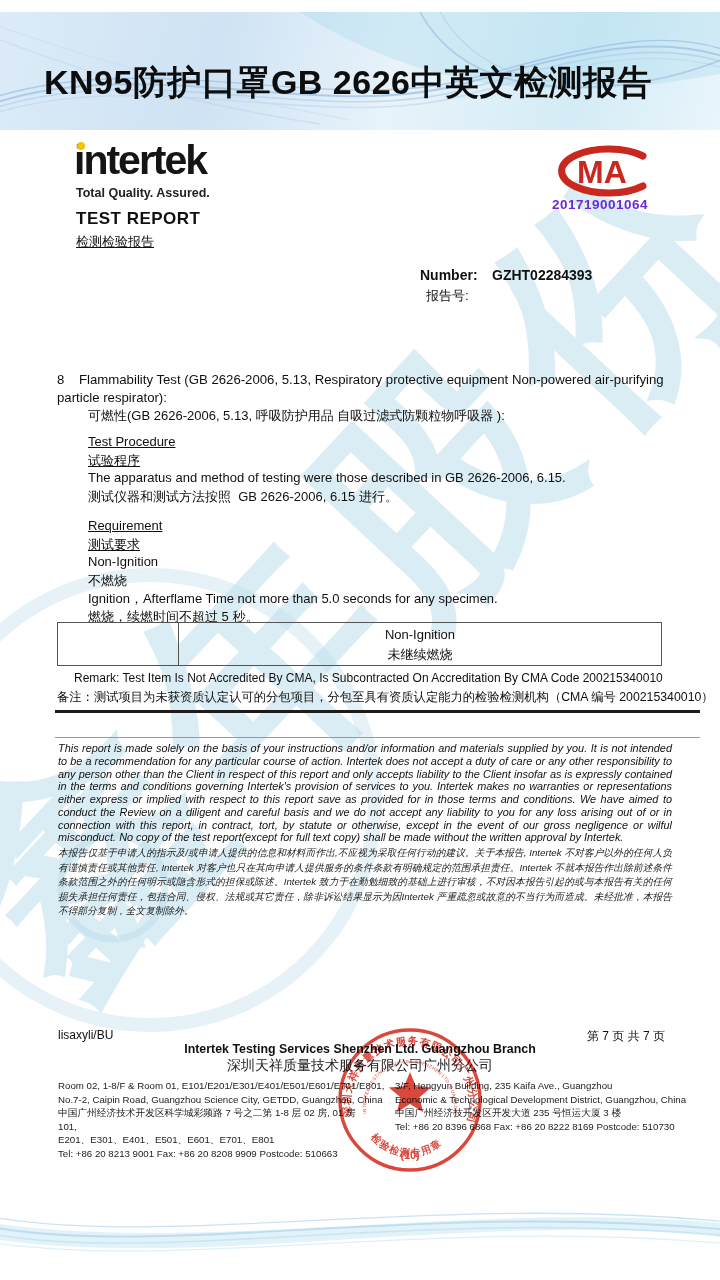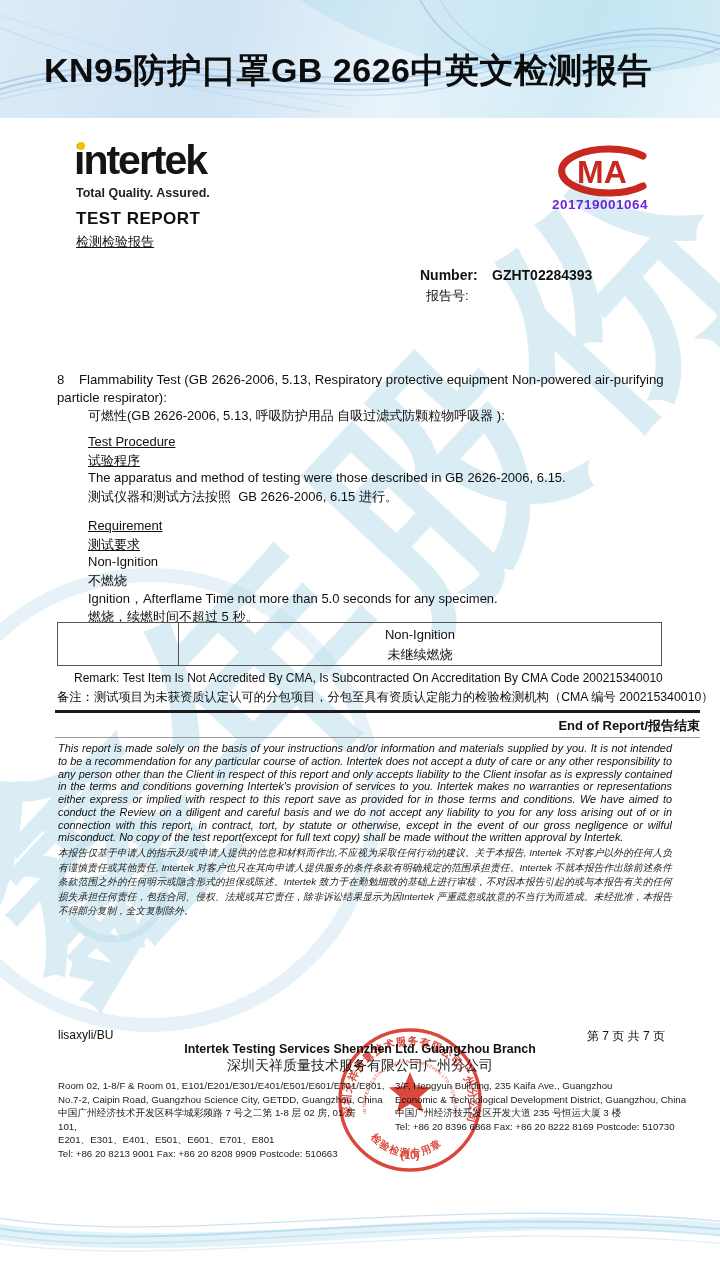--- a/index.html
+++ b/index.html
@@ -1,20 +1,20 @@
 <!DOCTYPE html>
 <html><head>
 <meta charset="utf-8">
 <style>
   html,body{margin:0;padding:0;width:720px;height:1280px;overflow:hidden;background:#ffffff;
     font-family:"Liberation Sans","DejaVu Sans",sans-serif;color:#101010;}
   .stage{position:relative;width:720px;height:1280px;background:#ffffff;overflow:hidden;}
 
   
-  .band-top{position:absolute;left:0;top:0;width:720px;height:118px;
+  .band-top{position:absolute;left:0;top:12px;width:720px;height:118px;
     background:linear-gradient(105deg,#dcebf7 0%,#cfe3f4 30%,#e8f3fa 55%,#d4ecf6 80%,#eaf5fb 100%);}
   .band-top svg,.band-bottom svg{position:absolute;left:0;top:0;}
   .band-bottom{position:absolute;left:0;top:1185px;width:720px;height:95px;}
   .banner-title{position:absolute;left:44px;top:48px;font-size:34px;font-weight:900;
     letter-spacing:0.5px;color:#0d0d0d;white-space:nowrap;}
 
   
   .watermark{position:absolute;left:0;top:0;width:720px;height:1280px;pointer-events:none;}
 
   
@@ -143,21 +143,20 @@
       <div class="cell-result">
         <div>Non-Ignition</div>
         <div>未继续燃烧</div>
       </div>
     </div>
 
     <div class="abs remark-en">Remark: Test Item Is Not Accredited By CMA, Is Subcontracted On Accreditation By CMA Code 200215340010</div>
     <div class="abs remark-cn">备注：测试项目为未获资质认定认可的分包项目，分包至具有资质认定能力的检验检测机构（CMA 编号 200215340010）</div>
 
     <div class="abs rule-thick"></div>
-    <div class="abs end-report">End of Report/报告结束</div>
     <div class="abs rule-thin"></div>
 
     <div class="abs disc-en">This report is made solely on the basis of your instructions and/or information and materials supplied by you. It is not intended to be a recommendation for any particular course of action. Intertek does not accept a duty of care or any other responsibility to any person other than the Client in respect of this report and only accepts liability to the Client insofar as is expressly contained in the terms and conditions governing Intertek's provision of services to you. Intertek makes no warranties or representations either express or implied with respect to this report save as provided for in those terms and conditions. We have aimed to conduct the Review on a diligent and careful basis and we do not accept any liability to you for any loss arising out of or in connection with this report, in contract, tort, by statute or otherwise, except in the event of our gross negligence or wilful misconduct. No copy of the test report(except for full text copy) shall be made without the written approval by Intertek.</div>
     <div class="abs disc-cn">本报告仅基于申请人的指示及/或申请人提供的信息和材料而作出,不应视为采取任何行动的建议。关于本报告, Intertek 不对客户以外的任何人负有谨慎责任或其他责任, Intertek 对客户也只在其向申请人提供服务的条件条款有明确规定的范围承担责任。Intertek 不就本报告作出除前述条件条款范围之外的任何明示或隐含形式的担保或陈述。Intertek 致力于在勤勉细致的基础上进行审核，不对因本报告引起的或与本报告有关的任何损失承担任何责任，包括合同、侵权、法规或其它责任，除非诉讼结果显示为因Intertek 严重疏忽或故意的不当行为而造成。未经批准，本报告不得部分复制，全文复制除外。</div>
 
     <div class="abs author">lisaxyli/BU</div>
     <div class="abs page-info">第 7 页 共 7 页</div>
     <div class="abs company-en b">Intertek Testing Services Shenzhen Ltd. Guangzhou Branch</div>
     <div class="abs company-cn">深圳天祥质量技术服务有限公司广州分公司</div>
 

